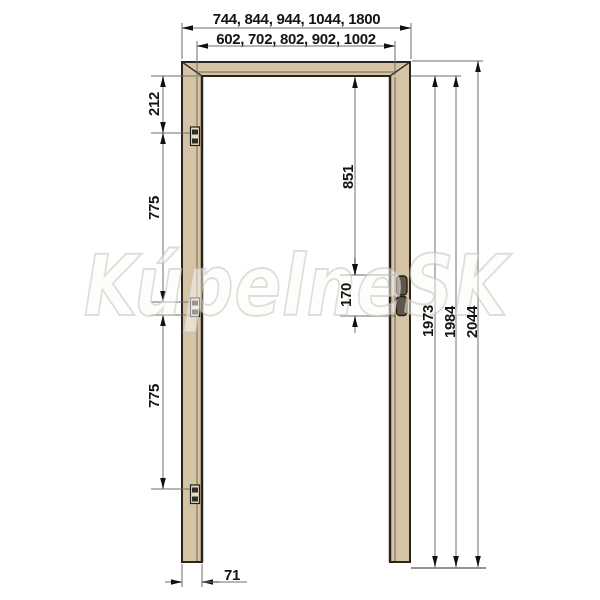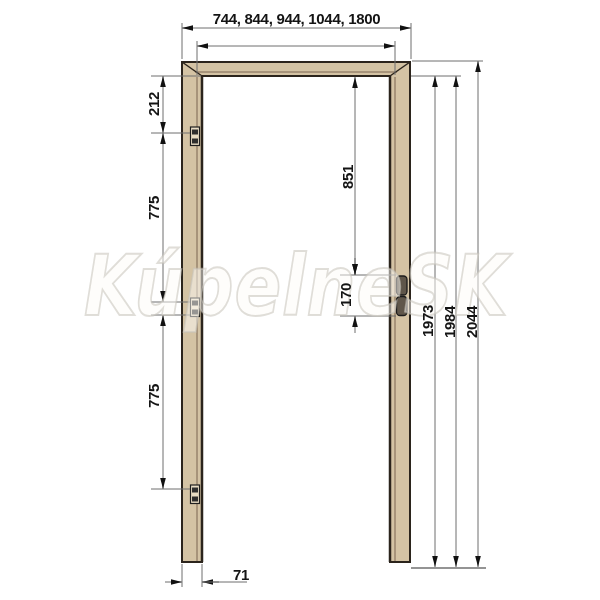--- a/index.html
+++ b/index.html
@@ -128,23 +128,24 @@
       <line class="dim" x1="202" y1="564" x2="202" y2="587"></line>
       <line class="dim" x1="165" y1="582" x2="182" y2="582" marker-end="url(#arr)"></line>
       <line class="dim" x1="219" y1="582" x2="202" y2="582" marker-end="url(#arr)"></line>
       <line class="dim" x1="202" y1="582" x2="247" y2="582"></line>
     </g>
   </svg>
 
   <div class="watermark">KúpelneSK</div>
 
   <div class="lbl" style="left:296.5px;top:18px;">744, 844, 944, 1044, 1800</div>
+  <div class="lbl" style="left:296px;top:38px;">602, 702, 802, 902, 1002</div>
   <div class="lbl v" style="left:153px;top:104px;">212</div>
   <div class="lbl v" style="left:153px;top:208px;">775</div>
   <div class="lbl v" style="left:153px;top:396px;">775</div>
   <div class="lbl v" style="left:347px;top:177px;">851</div>
   <div class="lbl v" style="left:345px;top:295px;">170</div>
   <div class="lbl v" style="left:427px;top:321px;">1973</div>
   <div class="lbl v" style="left:449px;top:322px;">1984</div>
   <div class="lbl v" style="left:471px;top:322px;">2044</div>
-  <div class="lbl" style="left:241px;top:574px;">71</div>
+  <div class="lbl" style="left:232px;top:574px;">71</div>
 
 </div>
 
 </body></html>

